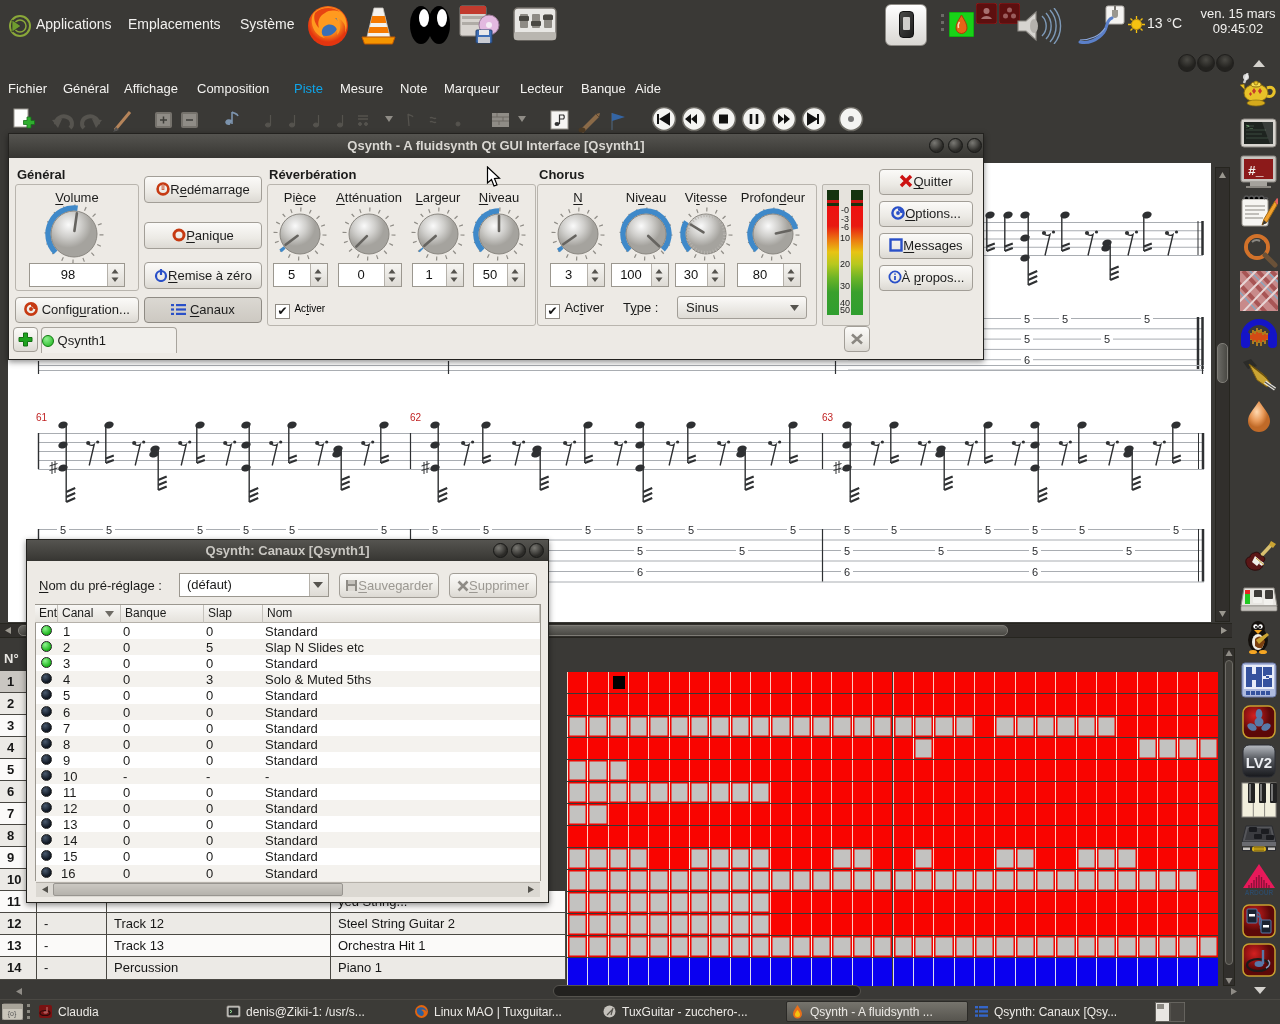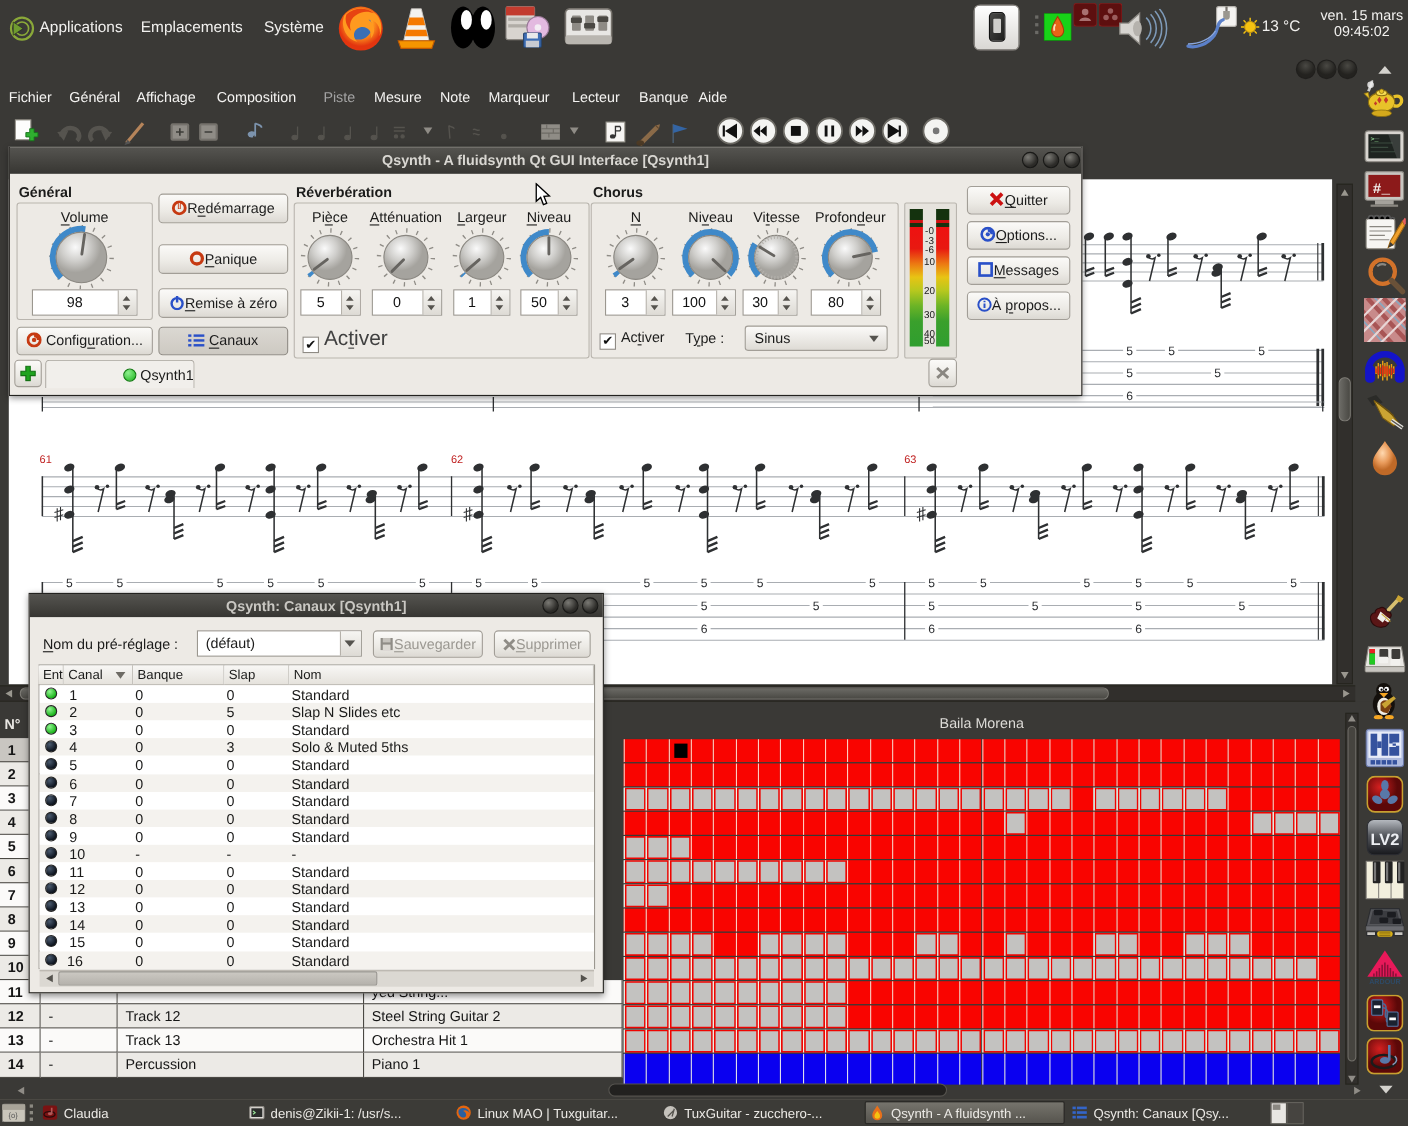--- a/index.html
+++ b/index.html
@@ -130,21 +130,21 @@
 </svg>
 <div class="abs" style="left:1147px;top:15px;font-size:14px;color:#f2f1ef">13 °C</div>
 <div class="abs" style="left:1196px;top:6px;width:84px;font-size:13px;color:#f2f1ef;text-align:center">ven. 15 mars<br>09:45:02</div>
 <div class="abs" style="left:1178px;top:54px;width:18px;height:18px;border-radius:50%;background:radial-gradient(circle at 50% 30%,#4a4944,#23221f 60%);border:1px solid #201f1d"></div>
 <div class="abs" style="left:1197px;top:54px;width:18px;height:18px;border-radius:50%;background:radial-gradient(circle at 50% 30%,#4a4944,#23221f 60%);border:1px solid #201f1d"></div>
 <div class="abs" style="left:1216px;top:54px;width:18px;height:18px;border-radius:50%;background:radial-gradient(circle at 50% 30%,#4a4944,#23221f 60%);border:1px solid #201f1d"></div>
 <div class="abs" style="left:8px;top:81px;font-size:13px;color:#f4f3f1">Fichier</div>
 <div class="abs" style="left:63px;top:81px;font-size:13px;color:#f4f3f1">Général</div>
 <div class="abs" style="left:124px;top:81px;font-size:13px;color:#f4f3f1">Affichage</div>
 <div class="abs" style="left:197px;top:81px;font-size:13px;color:#f4f3f1">Composition</div>
-<div class="abs" style="left:294px;top:81px;font-size:13px;color:#a3a3a3">Piste</div>
+<div class="abs" style="left:294px;top:81px;font-size:13px;color:#0ea5e9">Piste</div>
 <div class="abs" style="left:340px;top:81px;font-size:13px;color:#f4f3f1">Mesure</div>
 <div class="abs" style="left:400px;top:81px;font-size:13px;color:#f4f3f1">Note</div>
 <div class="abs" style="left:444px;top:81px;font-size:13px;color:#f4f3f1">Marqueur</div>
 <div class="abs" style="left:520px;top:81px;font-size:13px;color:#f4f3f1">Lecteur</div>
 <div class="abs" style="left:581px;top:81px;font-size:13px;color:#f4f3f1">Banque</div>
 <div class="abs" style="left:635px;top:81px;font-size:13px;color:#f4f3f1">Aide</div>
 <svg class="abs" style="left:0;top:104px" width="1280" height="32" viewBox="0 0 1280 32">
 <rect x="14" y="5" width="14" height="18" fill="#fdfdfc" stroke="#9a978f"></rect>
 <path d="M23.5 16.5 h3.5 v-3.5 h4 v3.5 h3.5 v4 h-3.5 v3.5 h-4 v-3.5 h-3.5 z" fill="#2fae2f" stroke="#17711b" stroke-width=".8"></path>
 <path d="M56 20 a8 7 0 1 1 14 4" stroke="#56544f" stroke-width="4" fill="none"></path>
@@ -532,21 +532,20 @@
     </svg>
 <div class="abs" style="left:1217px;top:343px;width:11px;height:40px;border-radius:5px;background:linear-gradient(90deg,#6b6a65,#4a4944);border:1px solid #7e7c76"></div>
 <div class="abs" style="left:0px;top:623px;width:1232px;height:15px;background:#312f2c;border-top:1px solid #26251f;border-bottom:1px solid #26251f"></div>
 <div class="abs" style="left:18px;top:625px;width:990px;height:11px;border-radius:5px;background:linear-gradient(#6b6a65,#4a4944);border:1px solid #7e7c76"></div>
 <svg class="abs" style="left:0px;top:623px" width="1232" height="15">
       <path d="M11 4 l-6 3.5 l6 3.5 z" fill="#9a978f"></path>
       <path d="M1221 4 l6 3.5 l-6 3.5 z" fill="#9a978f"></path>
     </svg>
 <div class="abs" style="left:0;top:638px;width:1280px;height:361px;background:#3a3936"></div>
 <div class="abs" style="left:4px;top:651px;font-size:13px;font-weight:bold;color:#e8e6e2">N°</div>
-<div class="abs" style="left:567px;top:650px;width:651px;text-align:center;font-size:13px;color:#dddbd7">Baila Morena</div>
 <div class="tcell" style="left:0;top:671px;width:37px;height:22px;background:#c9c6c1;font-weight:bold">1</div>
 <div class="tcell" style="left:0;top:693px;width:37px;height:22px;background:#eceae6;font-weight:bold">2</div>
 <div class="tcell" style="left:0;top:715px;width:37px;height:22px;background:#fbfaf9;font-weight:bold">3</div>
 <div class="tcell" style="left:0;top:737px;width:37px;height:22px;background:#eceae6;font-weight:bold">4</div>
 <div class="tcell" style="left:0;top:759px;width:37px;height:22px;background:#fbfaf9;font-weight:bold">5</div>
 <div class="tcell" style="left:0;top:781px;width:37px;height:22px;background:#eceae6;font-weight:bold">6</div>
 <div class="tcell" style="left:0;top:803px;width:37px;height:22px;background:#fbfaf9;font-weight:bold">7</div>
 <div class="tcell" style="left:0;top:825px;width:37px;height:22px;background:#eceae6;font-weight:bold">8</div>
 <div class="tcell" style="left:0;top:847px;width:37px;height:22px;background:#fbfaf9;font-weight:bold">9</div>
 <div class="tcell" style="left:0;top:869px;width:37px;height:22px;background:#eceae6;font-weight:bold">10</div>
@@ -1189,21 +1188,21 @@
           <path d="M4.5 8.5 l3.5 -4.5 l3.5 4.5 z M4.5 12.5 l3.5 4.5 l3.5 -4.5 z" fill="#55534e"></path>
         </svg>
       </div>
 <div class="spin" style="left:464px;top:129px;width:52px">
         <div class="v">50</div>
         <div class="a"></div>
         <svg class="abs" style="right:1px;top:1px" width="16" height="21">
           <path d="M4.5 8.5 l3.5 -4.5 l3.5 4.5 z M4.5 12.5 l3.5 4.5 l3.5 -4.5 z" fill="#55534e"></path>
         </svg>
       </div>
-<div class="abs" style="left:266px;top:164px"><span style="display:inline-block;width:15px;height:15px;background:#fff;border:1px solid #8f8b84;vertical-align:-3px;text-align:center;line-height:13px;font-size:12px;color:#111">✔</span> <span style="font-size:19px;color:#404040">Ac<u>t</u>iver</span></div>
+<div class="abs" style="left:266px;top:164px"><span style="display:inline-block;width:15px;height:15px;background:#fff;border:1px solid #8f8b84;vertical-align:-3px;text-align:center;line-height:13px;font-size:12px;color:#111">✔</span> <span style="font-size:10px;color:#000000">Ac<u>t</u>iver</span></div>
 <div class="glabel" style="left:530px;top:33px">Chorus</div>
 <div class="grp" style="left:528px;top:50px;width:280px;height:142px"></div>
 <div class="abs" style="left:521px;top:56px;width:96px;text-align:center;font-size:13px;color:#1b1b1a"><u>N</u></div>
 <div class="abs" style="left:589px;top:56px;width:96px;text-align:center;font-size:13px;color:#1b1b1a">Ni<u>v</u>eau</div>
 <div class="abs" style="left:649px;top:56px;width:96px;text-align:center;font-size:13px;color:#1b1b1a">Vi<u>t</u>esse</div>
 <div class="abs" style="left:716px;top:56px;width:96px;text-align:center;font-size:13px;color:#1b1b1a">Profon<u>d</u>eur</div>
 <svg class="abs" style="left:542px;top:73px" width="54" height="54">
         <circle cx="27" cy="27" r="24.5" fill="none" stroke="#8f8c86" stroke-width="4" stroke-dasharray="1.2 8.42" transform="rotate(-112 27 27)"></circle>
         <path d="M10.7 43.3 A23 23 0 0 1 8.2 40.2" stroke="#3f89c9" stroke-width="5.5" fill="none"></path>
         <defs>
@@ -1312,21 +1311,21 @@
 <div class="btn" style="left:870px;top:99px;width:94px;height:26px;line-height:24px"><svg width="14" height="14" style="vertical-align:-2px" viewBox="0 0 14 14">
           <rect x="1.5" y="1.5" width="11" height="11" fill="none" stroke="#2a50c8" stroke-width="2.4"></rect>
         </svg><u>M</u>essages</div>
 <div class="btn" style="left:870px;top:131px;width:94px;height:26px;line-height:24px"><svg width="14" height="14" style="vertical-align:-2px" viewBox="0 0 14 14">
           <circle cx="7" cy="7" r="5.6" fill="none" stroke="#2a50c8" stroke-width="1.8"></circle>
           <path d="M7 6 v4 M7 3.4 v1.4" stroke="#2a50c8" stroke-width="1.8"></path>
         </svg>À <u>p</u>ropos...</div>
 <div class="btn" style="left:4px;top:193px;width:25px;height:25px"><svg width="15" height="15" style="margin-top:4px" viewBox="0 0 15 15">
           <path d="M5.5 1 h4 v4.5 h4.5 v4 h-4.5 v4.5 h-4 v-4.5 H1 v-4 h4.5 z" fill="#1fa31f" stroke="#137013"></path>
         </svg></div>
-<div class="abs" style="left:32px;top:193px;width:136px;height:26px;background:#f1efeb;border:1px solid #a8a49d;border-bottom:none;border-radius:4px 4px 0 0;font-size:13px;color:#1b1b1a;line-height:25px;text-align:right">
+<div class="abs" style="left:32px;top:193px;width:136px;height:26px;background:#f1efeb;border:1px solid #a8a49d;border-bottom:none;border-radius:4px 4px 0 0;font-size:13px;color:#1b1b1a;line-height:25px;text-align:left">
 <span style="display:inline-block;width:12px;height:12px;border-radius:50%;background:radial-gradient(circle at 35% 30%,#8ef08e,#1db41d);border:1px solid #0f7a0f;vertical-align:-2px"></span> Qsynth1</div>
 <div class="btn" style="left:835px;top:192px;width:26px;height:26px"><svg width="14" height="14" style="margin-top:5px" viewBox="0 0 14 14">
           <path d="M2 2.5 L12 11.5 M12 2.5 L2 11.5" stroke="#8a8781" stroke-width="2.6"></path>
         </svg></div>
 </div>
 <div class="win" style="left:26px;top:539px;width:523px;height:364px">
 <div class="tbar" style="height:21px">
         <div class="tbar-t" style="line-height:21px;font-size:13px;color:#c9c7c2">Qsynth: Canaux [Qsynth1]</div>
       </div>
 <div class="wbtn" style="left:466px;top:3px"></div>

